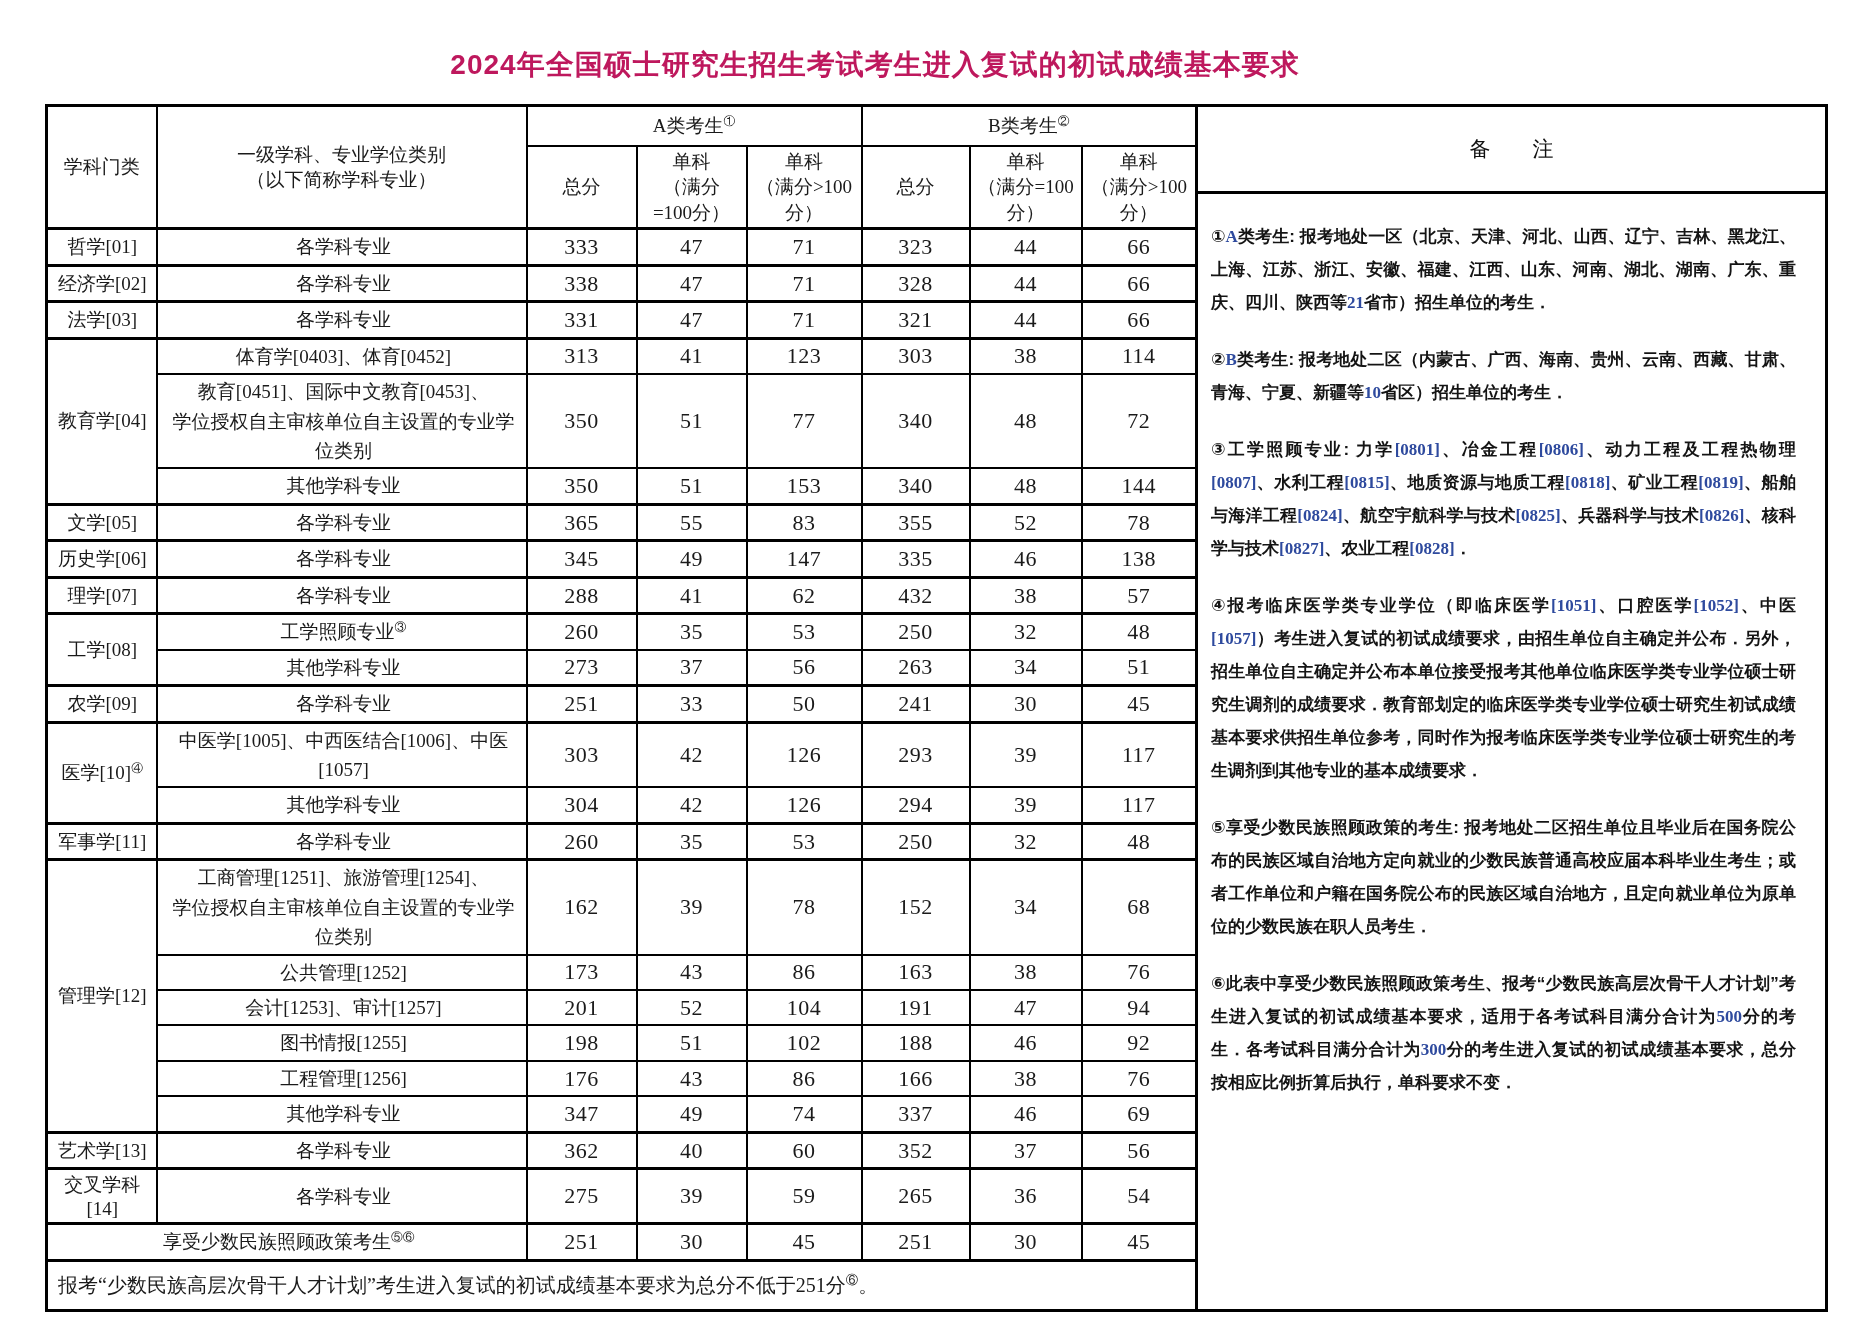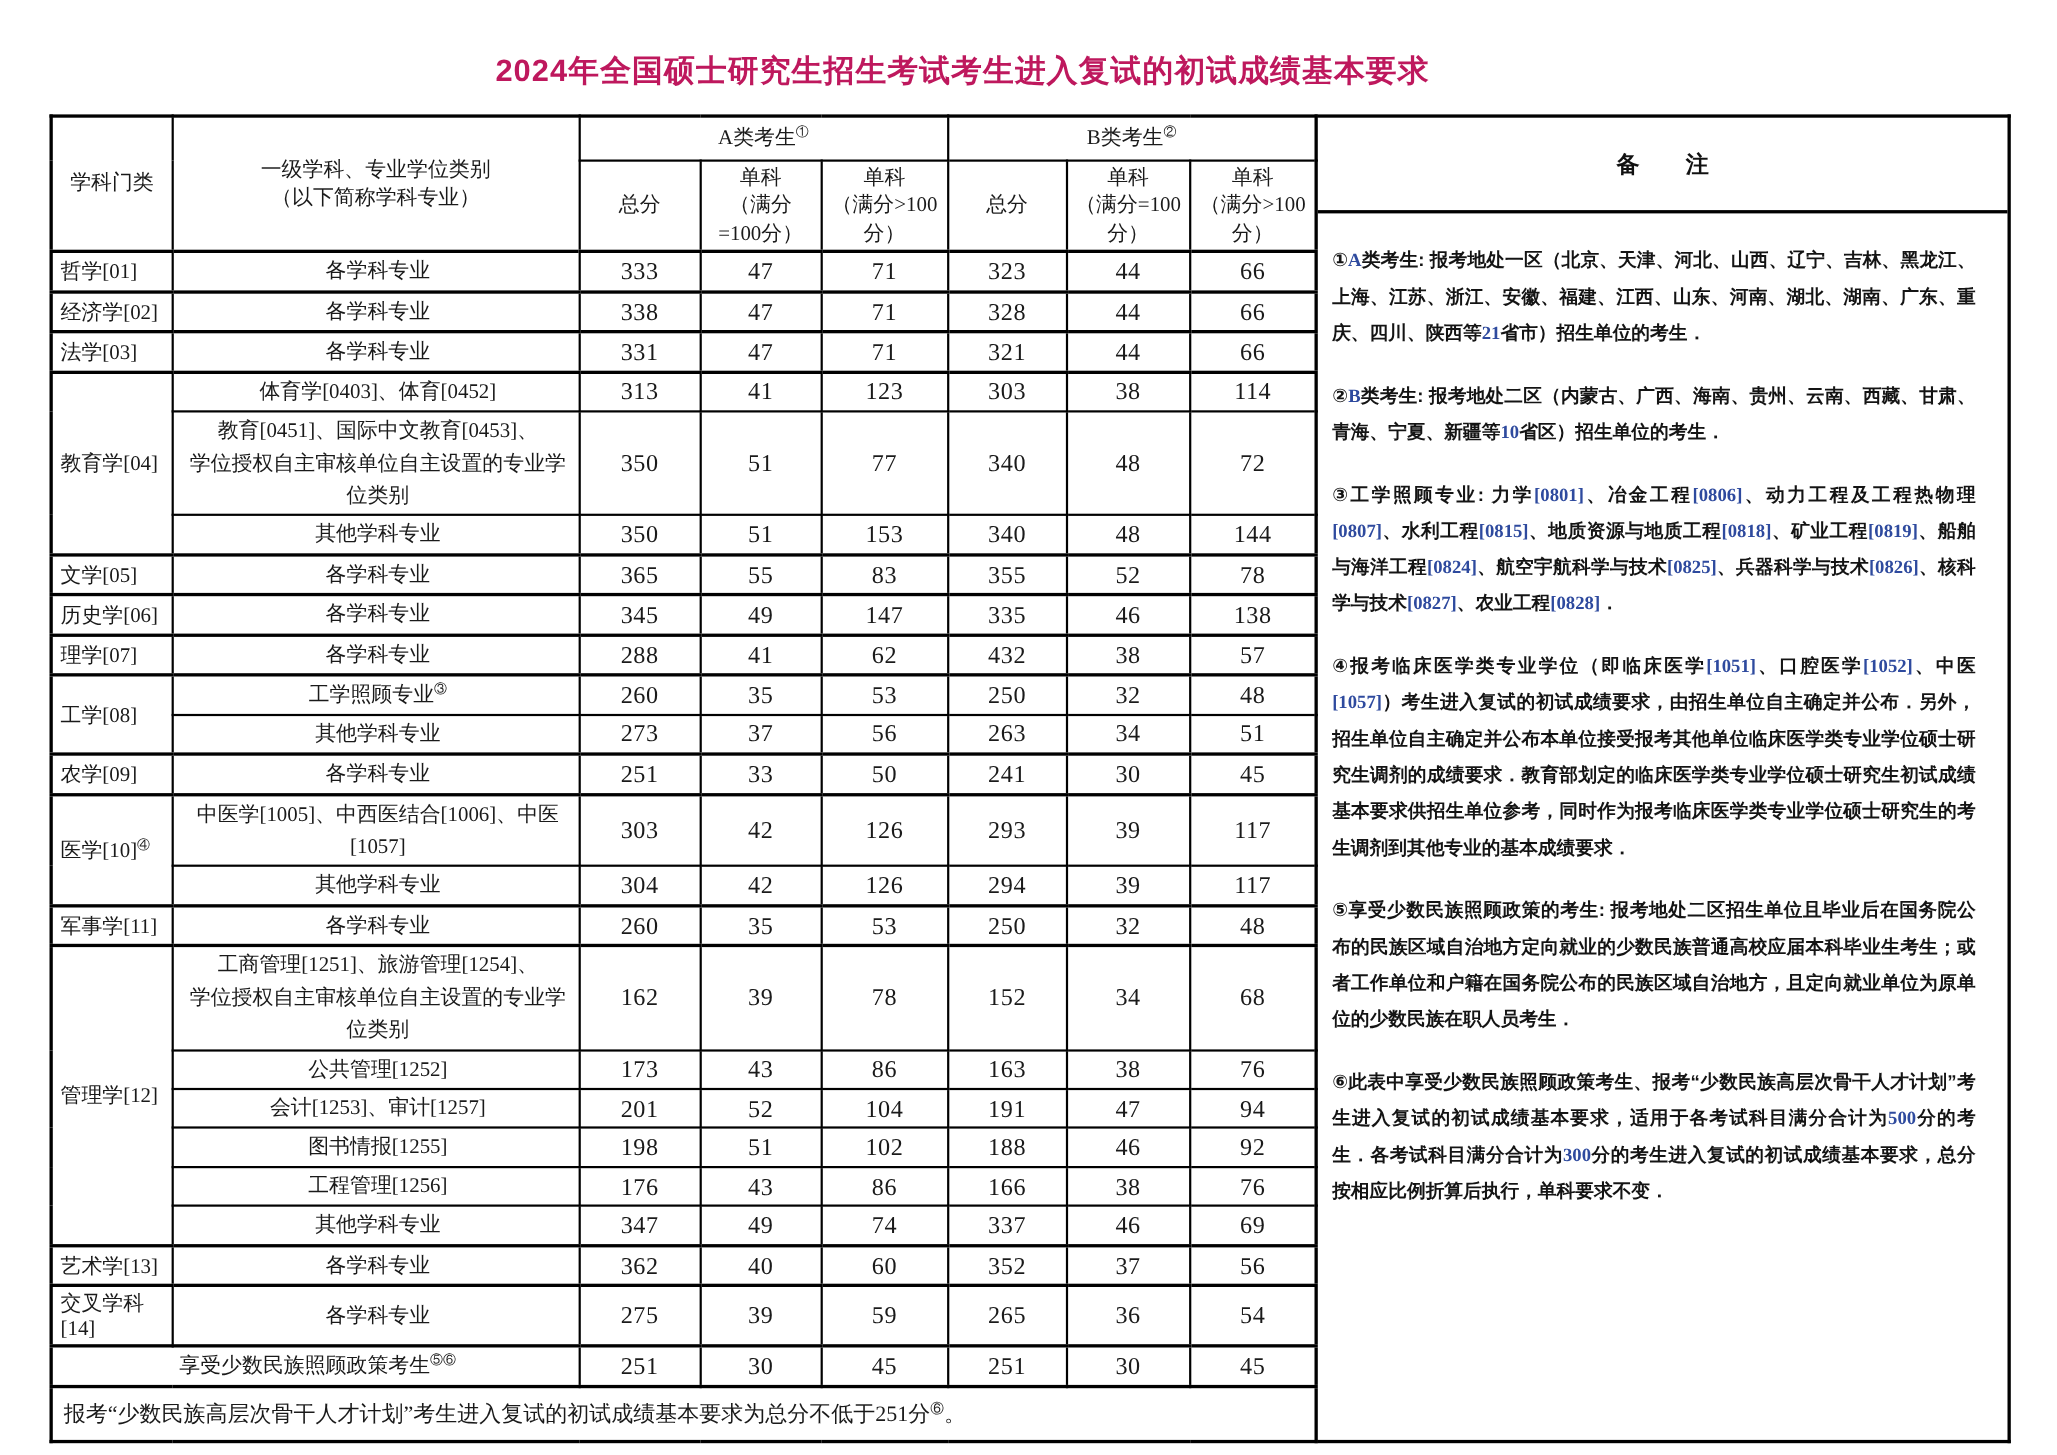--- a/index.html
+++ b/index.html
@@ -27,39 +27,39 @@
     border:2px solid #000;vertical-align:middle;
     padding:2px 6px;box-sizing:border-box;
   }
   .score-table thead th{
     font-weight:normal;font-size:19px;text-align:center;
     white-space:pre-line;line-height:1.35;
   }
   .score-table thead tr.h1 th{height:40px;}
   .score-table thead tr.h2 th{height:47px;border-bottom-width:3px;}
   .score-table td{height:32px;}
-  td.cat{font-size:19px;text-align:left;padding-left:7px;font-family:Liberation Serif, serif;}
+  td.cat{font-size:19px;text-align:center;padding-left:7px;font-family:Liberation Serif, serif;}
   td.disc{font-size:19px;text-align:center;padding-left:10px;white-space:pre-line;line-height:1.55;margin-left:36px;}
   td.num{font-size:22px;text-align:center;letter-spacing:0.5px;}
   tr.g-start td{border-top-width:3px;}
   tr.g-inner td{border-top-width:1px;}
   td.foot{font-size:20px;text-align:left;padding:10px 10px;height:40px;border-top-width:3px;}
   sup{font-size:0.62em;vertical-align:super;line-height:0;}
 
   
   .notes{
     width:630px;box-sizing:border-box;flex:0 0 auto;
     border:3px solid #000;border-left:none;
     display:flex;flex-direction:column;
     font-family:"Liberation Sans","DejaVu Sans",sans-serif;
   }
   .notes-header{
     height:87px;box-sizing:border-box;border-bottom:3px solid #000;
     display:flex;align-items:center;justify-content:center;
-    font-size:21px;font-weight:bold;color:#111;
+    font-size:21px;font-weight:normal;color:#111;
   }
   .notes-body{
     flex:1;padding:26px 13px 8px 13px;
     font-size:17px;font-weight:bold;line-height:33px;
     color:#141414;
   }
   .note{margin:0 16px 24px 0;text-align:justify;}
   .note .latin{color:#2e4a9e;font-family:"Liberation Serif",serif;font-size:17px;}
 </style>
 </head>

